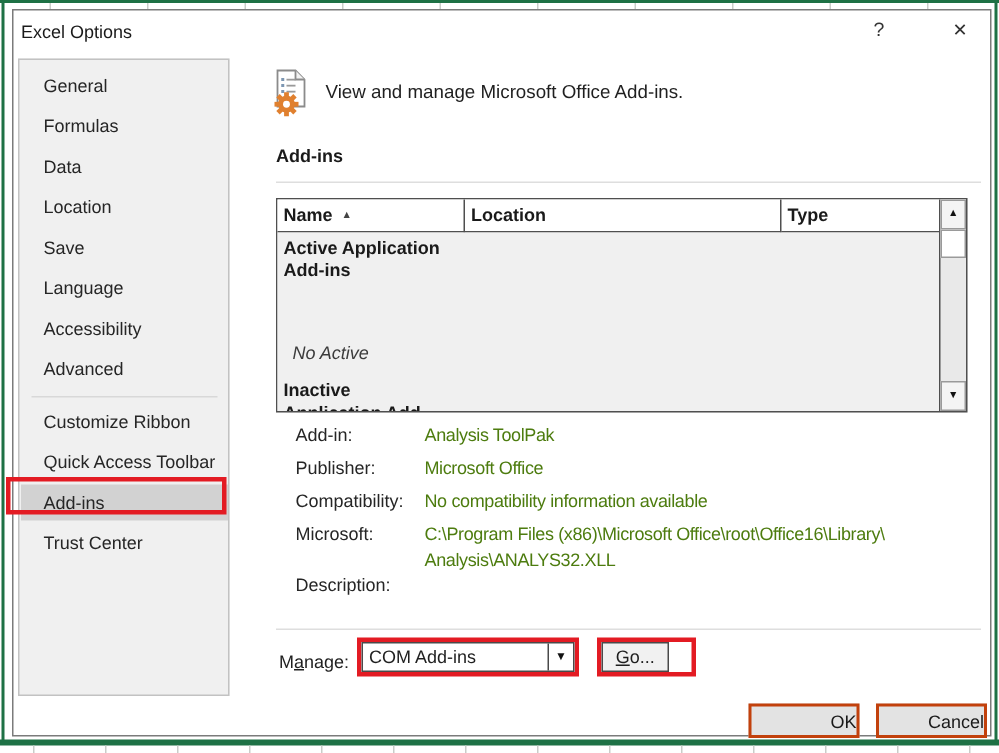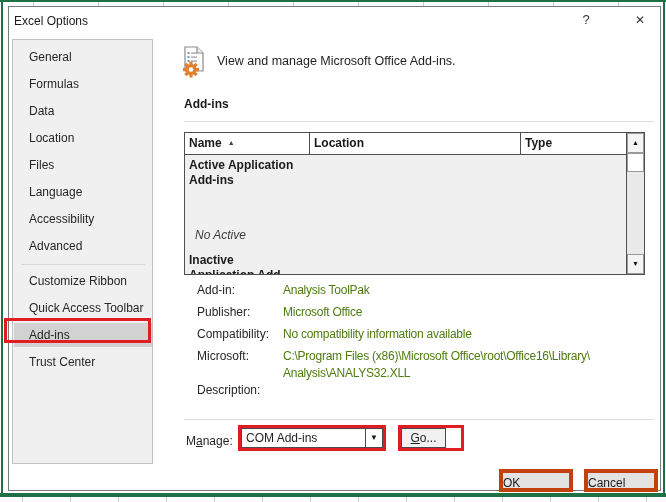--- a/index.html
+++ b/index.html
@@ -78,21 +78,21 @@
   .anno-go { left:389px; top:418px; width:66px; height:26px; }
   .dropdown { width:142px; height:20px; border:1px solid #4a4a4a; background:#fff;
               display:flex; cursor:default; }
   .dd-text { flex:1; padding-left:4px; line-height:18px; white-space:nowrap; overflow:hidden; }
   .dd-arrow { width:17px; border-left:1px solid #4a4a4a; text-align:center;
               line-height:18px; font-size:8px; color:#111; }
   .go-btn { width:45px; height:20px; border:1px solid #4a4a4a; background:#f1f1f1;
             text-align:center; line-height:18px; cursor:default; }
   
   .btn { position:absolute; top:462px; width:74px; height:23px; background:#e3e3e3;
-         border:4px solid #c2410c; text-align:left; line-height:21px; color:#1a1a1a; cursor:default; }
+         border:2px solid #c2410c; text-align:right; line-height:21px; color:#1a1a1a; cursor:default; }
   .ok-btn { left:490px; } .cancel-btn { left:575px; }
 </style>
 </head>
 <body>
 
 <div>
   <div class="xl-edge xl-top"></div>
   <div class="xl-edge xl-left"></div>
   <div class="xl-edge xl-right"></div>
   <div class="xl-edge xl-bottom"></div>
@@ -127,21 +127,21 @@
 <div class="dialog">
   <div class="dlg-title">Excel Options</div>
   <div class="cap-btn help-btn">?</div>
   <div class="cap-btn close-btn">✕</div>
 
   <div class="sidebar">
     <div class="side-item" style="top:4px">General</div>
     <div class="side-item" style="top:58px">Data</div>
     <div class="side-item" style="top:31px">Formulas</div>
     <div class="side-item" style="top:85px">Location</div>
-    <div class="side-item" style="top:112px">Files</div>
+    <div class="side-item" style="top:112px">Save</div>
     <div class="side-item" style="top:139px">Language</div>
     <div class="side-item" style="top:166px">Accessibility</div>
     <div class="side-item" style="top:193px">Advanced</div>
     <div class="side-divider" style="top:224px"></div>
     <div class="side-item" style="top:228px">Customize Ribbon</div>
     <div class="side-item" style="top:255px">Quick Access Toolbar</div>
     <div class="side-divider" style="top:279px"></div>
     <div class="side-item selected" style="top:283px">Add-ins</div>
     <div class="side-item" style="top:309px">Trust Center</div>
   </div>

